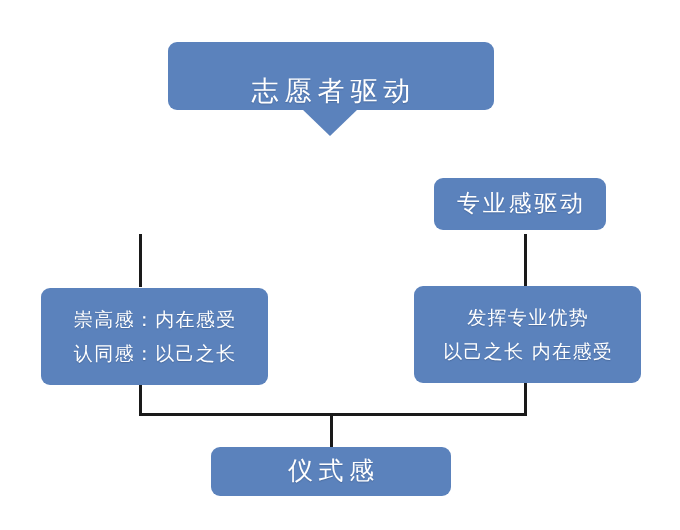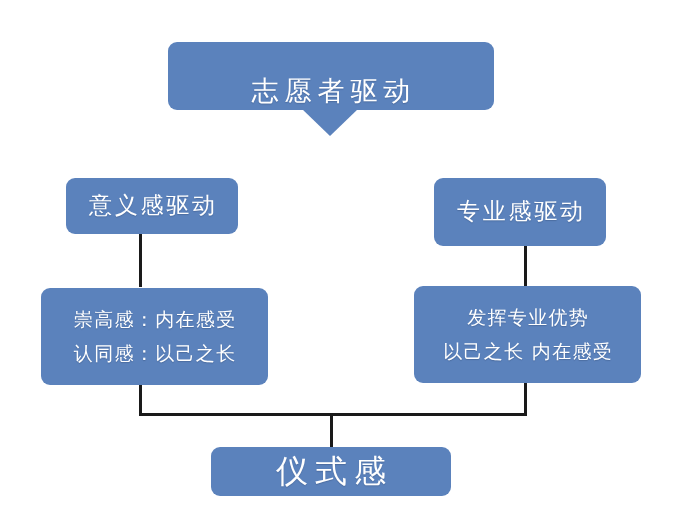--- a/index.html
+++ b/index.html
@@ -89,21 +89,21 @@
   #node-meaning {
     left: 66px;
     top: 178px;
     width: 172px;
     height: 56px;
   }
   #node-professional {
     left: 434px;
     top: 178px;
     width: 172px;
-    height: 68px;
+    height: 52px;
   }
   #node-meaning .node-line,
   #node-professional .node-line {
     font-size: 23px;
     letter-spacing: 0.12em;
     text-indent: 0.12em;
   }
 
   
   #node-meaning-detail {
@@ -128,21 +128,21 @@
   }
 
   
   #node-ritual {
     left: 211px;
     top: 447px;
     width: 240px;
     height: 49px;
   }
   #node-ritual .node-line {
-    font-size: 32px;
+    font-size: 25px;
     letter-spacing: 0.22em;
     text-indent: 0.22em;
   }
 </style>
 </head>
 <body>
 
 <div id="diagram-root">
 
   <div class="connector-layer">
@@ -158,23 +158,20 @@
     <div class="line line-h" style="left:139px; top:413px; width:388px;"></div>
 
     <div class="line line-v" style="left:330px; top:413px; height:36px;"></div>
   </div>
 
   <div class="node" id="node-root">
     <div class="node-line">志愿者驱动</div>
   </div>
   <div class="bubble-tail"></div>
 
-  <div class="node" id="node-meaning">
-    <div class="node-line">意义感驱动</div>
-  </div>
 
   <div class="node" id="node-professional">
     <div class="node-line">专业感驱动</div>
   </div>
 
   <div class="node" id="node-meaning-detail">
     <div class="node-line">崇高感：内在感受</div>
     <div class="node-line">认同感：以己之长</div>
   </div>
 

